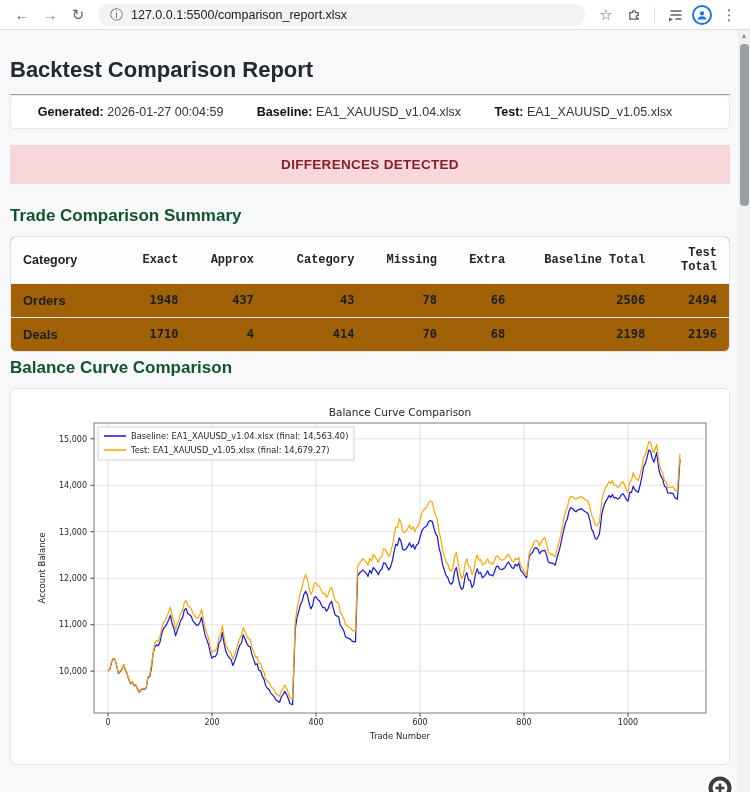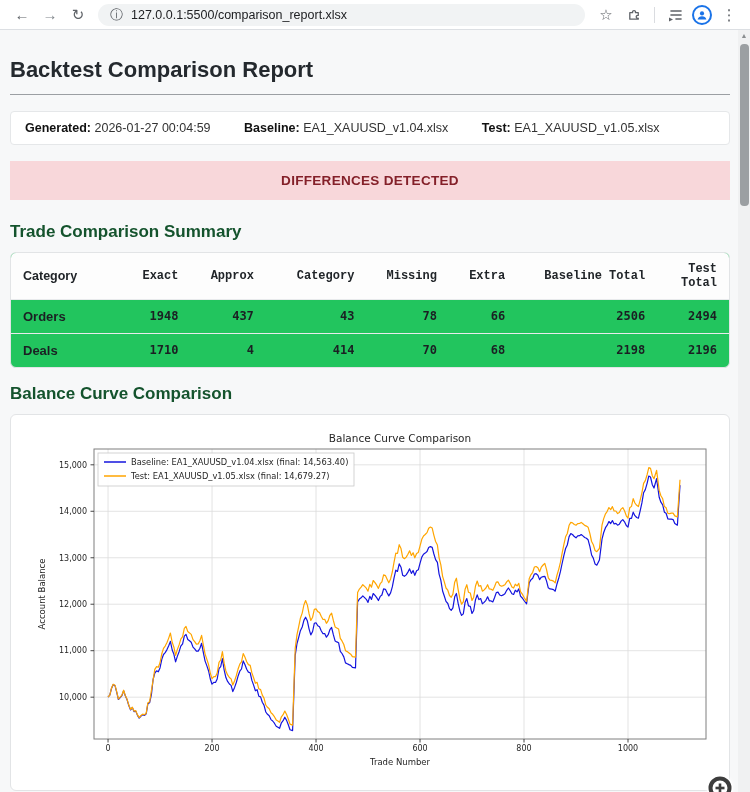--- a/index.html
+++ b/index.html
@@ -23,34 +23,34 @@
   .tb-sep { width:1px; height:16px; background:#dadce0; margin:0 3px; }
   .avatar { width:20px; height:20px; border-radius:50%; border:2px solid #1a73e8;
             display:flex; align-items:center; justify-content:center; }
   .avatar svg { display:block; }
 
   
   .page { position:relative; height:762px; background:#f7f8f9; padding:26px 20px 0 10px; overflow:hidden; }
   .content { width:720px; }
 
   h1.report-title { font-size:22px; font-weight:700; color:#24292e; line-height:1.3;
-                    padding-bottom:9px; border-bottom:1px solid #9b9fa3; margin-bottom:16px; }
+                    padding-bottom:9px; border-bottom:1px solid #9b9fa3; }
 
   .meta-bar { background:#ffffff; border:1px solid #e5e7e9; border-radius:4px;
-              padding:9px 14px; font-size:12.5px; color:#333; margin-bottom:16px; white-space:nowrap; }
+              padding:9px 14px; font-size:12.5px; color:#333; margin-bottom:16px; white-space:nowrap;text-align:center; }
   .meta-item { margin-right:30px; }
   .meta-item b { color:#111; }
 
   .banner { background:#f8d7da; color:#842029; border-radius:0; text-align:center;
             padding:12px 0; font-size:13.5px; font-weight:700; letter-spacing:.3px; margin-bottom:22px; }
 
   h2.section { font-size:17px; font-weight:700; color:#14532d; margin-bottom:10px; }
 
-  .table-card { background:#22c55e; border:1px solid #e2e4e6; border-radius:6px; overflow:hidden;
-                margin-bottom:16px; }
+  .table-card { background:#a16207; border:1px solid #e2e4e6; border-radius:6px; overflow:hidden;
+                margin-bottom:6px; }
   table.cmp { width:100%; border-collapse:collapse; table-layout:fixed; }
   table.cmp th { font-family:Liberation Mono, monospace; font-size:12px; font-weight:700;
                  color:#212529; padding:9px 12px; background:#fdfdfd; }
   table.cmp td { font-family:"DejaVu Sans Mono", monospace; font-size:12px; color:#1b1f23;
                  padding:9px 12px; border-top:1px solid #e8eaec;font-weight:bold; }
   table.cmp th.num, table.cmp td.num { text-align:right; }
   table.cmp th.cat { text-align:left; font-family:"Liberation Sans", sans-serif; font-size:12.5px; }
   table.cmp td.cat { font-family:"Liberation Sans", sans-serif; font-size:13px; }
 
   .chart-card { background:#fff; border:1px solid #e2e4e6; border-radius:6px;

